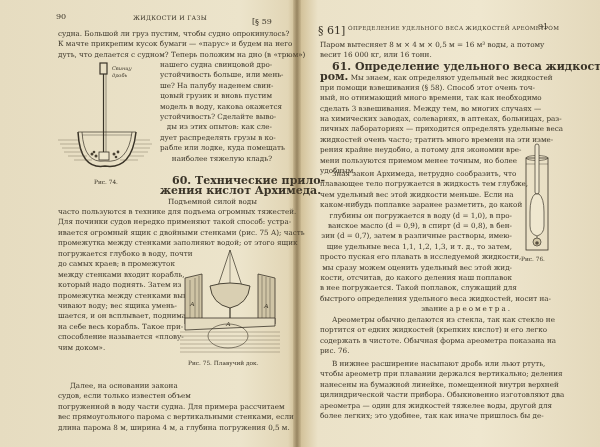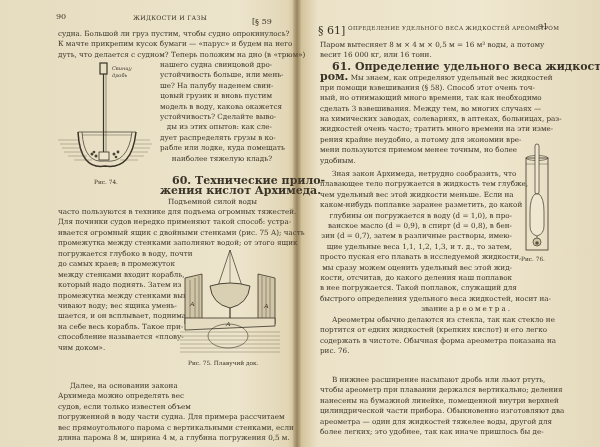--- a/index.html
+++ b/index.html
@@ -143,21 +143,20 @@
         </g>
         <text x="10" y="58" font-size="7" font-style="italic" fill="#3a3428" font-family="Liberation Serif, serif">A</text>
         <text x="84" y="60" font-size="7" font-style="italic" fill="#3a3428" font-family="Liberation Serif, serif">A</text>
         <text x="46" y="78" font-size="7" font-style="italic" fill="#3a3428" font-family="Liberation Serif, serif">A</text>
       </svg>
       <div class="cap" style="left:8px; top:112px;">Рис. 75. Плавучий док.</div>
     </div>
 
     <div class="txt" style="left:58px; top:353px; width:214px;">
       <span class="line ind" style="width:104px;margin-top:28px;">Далее, на основании закона</span>
-      <span class="line">Архимеда можно определять вес</span>
       <span class="line">судов, если только известен объем</span>
       <span class="line">погруженной в воду части судна. Для примера рассчитаем</span>
       <span class="line">вес прямоугольного парома с вертикальными стенками, если</span>
       <span class="line">длина парома 8 м, ширина 4 м, а глубина погружения 0,5 м.</span>
     </div>
   </div>
 
   <div class="spine"></div>
 
   <div class="page right">
@@ -170,20 +169,21 @@
       <span class="line">весит 16 000 кг, или 16 тонн.</span>
     </div>
 
     <div class="txt" style="left:18px; top:62px; width:230px;">
       <span class="line bold ind">61. Определение удельного веса жидкостей ареомет-</span>
       <span class="line"><span class="bold">ром.</span><span> Мы знаем, как определяют удельный вес жидкостей</span></span>
       <span class="line">при помощи взвешивания (§ 58). Способ этот очень точ-</span>
       <span class="line">ный, но отнимающий много времени, так как необходимо</span>
       <span class="line">сделать 3 взвешивания. Между тем, во многих случаях —</span>
       <span class="line">на химических заводах, солеварнях, в аптеках, больницах, раз-</span>
+      <span class="line">личных лабораториях — приходится определять удельные веса</span>
       <span class="line">жидкостей очень часто; тратить много времени на эти изме-</span>
       <span class="line">рения крайне неудобно, а потому для экономии вре-</span>
       <span class="line">мени пользуются приемом менее точным, но более</span>
       <span class="line">удобным.</span>
     </div>
 
     <div class="txt" style="left:18px; top:169px; width:192px; text-align:right;">
       <span class="line ind">Зная закон Архимеда, нетрудно сообразить, что</span>
       <span class="line">плавающее тело погружается в жидкость тем глубже,</span>
       <span class="line">чем удельный вес этой жидкости меньше. Если на</span>
@@ -214,21 +214,21 @@
       <div class="cap" style="left:1px; top:114px;">Рис. 76.</div>
     </div>
 
     <div class="txt" style="left:18px; top:315px; width:230px;">
       <span class="line ind">Ареометры обычно делаются из стекла, так как стекло не</span>
       <span class="line">портится от едких жидкостей (крепких кислот) и его легко</span>
       <span class="line">содержать в чистоте. Обычная форма ареометра показана на</span>
       <span class="line">рис. 76.</span>
     </div>
 
-    <div class="txt" style="left:18px; top:359px; width:230px;margin-top:16px;">
+    <div class="txt" style="left:18px; top:359px; width:230px;">
       <span class="line ind">В нижнее расширение насыпают дробь или льют ртуть,</span>
       <span class="line">чтобы ареометр при плавании держался вертикально; деления</span>
       <span class="line">нанесены на бумажной линейке, помещенной внутри верхней</span>
       <span class="line">цилиндрической части прибора. Обыкновенно изготовляют два</span>
       <span class="line">ареометра — один для жидкостей тяжелее воды, другой для</span>
       <span class="line">более легких; это удобнее, так как иначе пришлось бы де-</span>
     </div>
   </div>
 </div>
 

